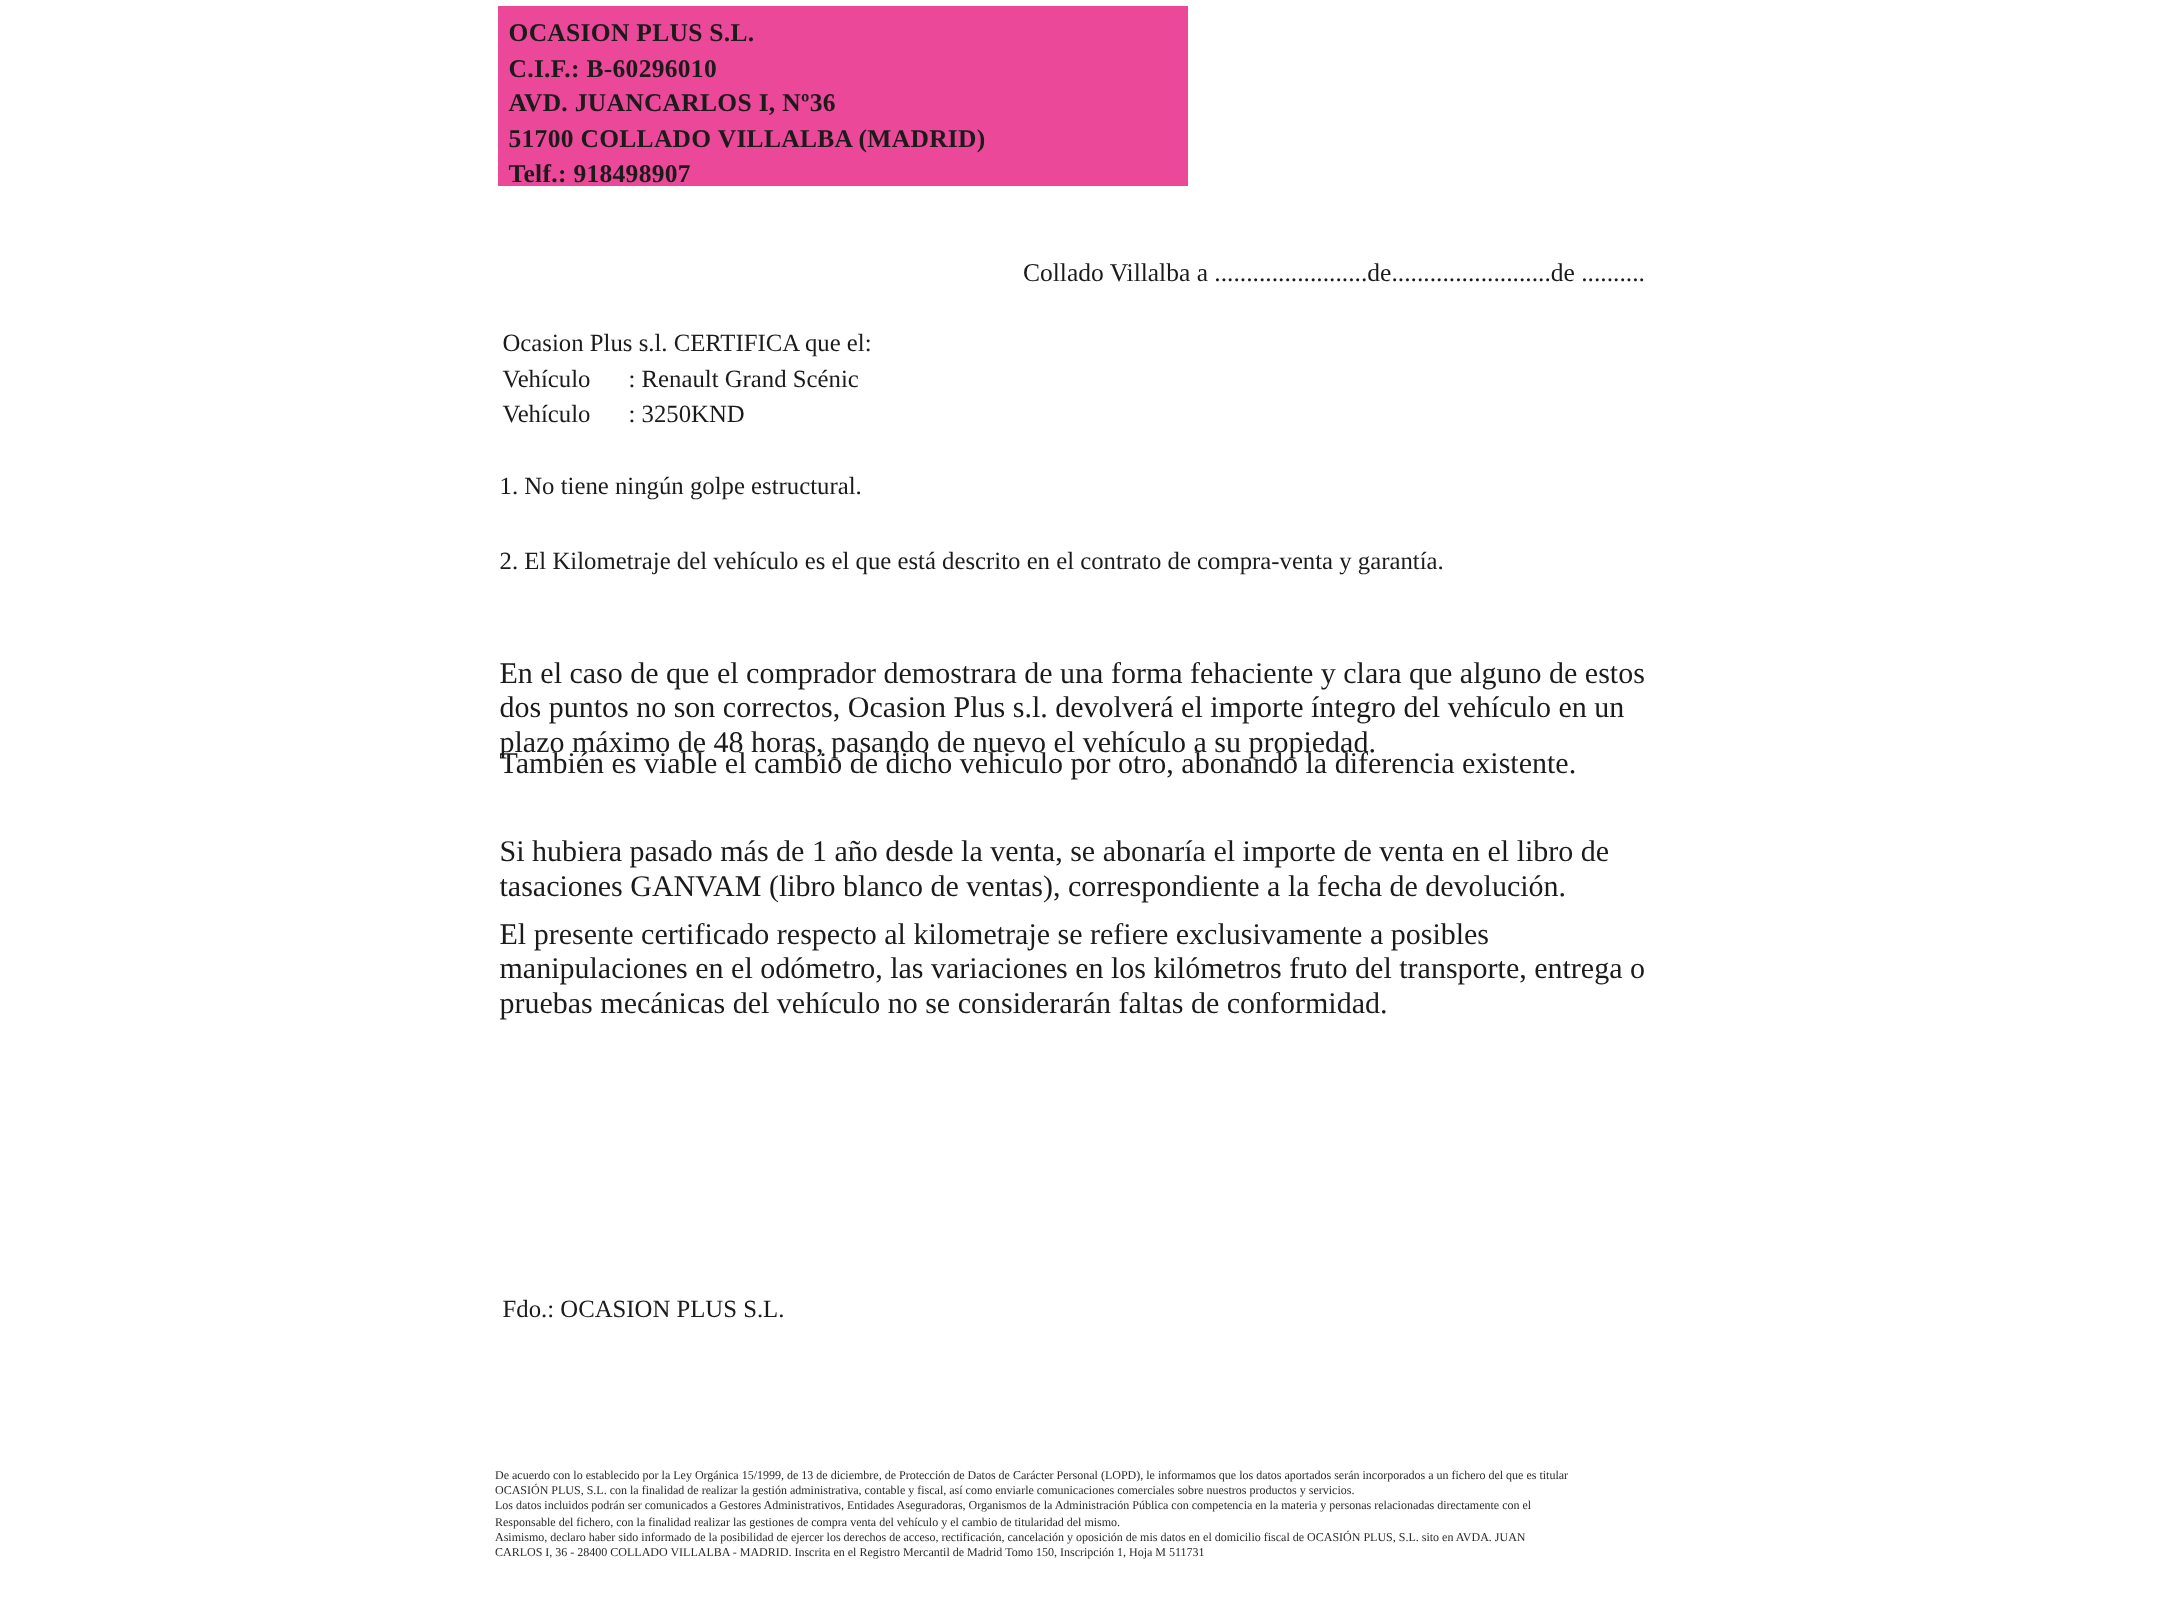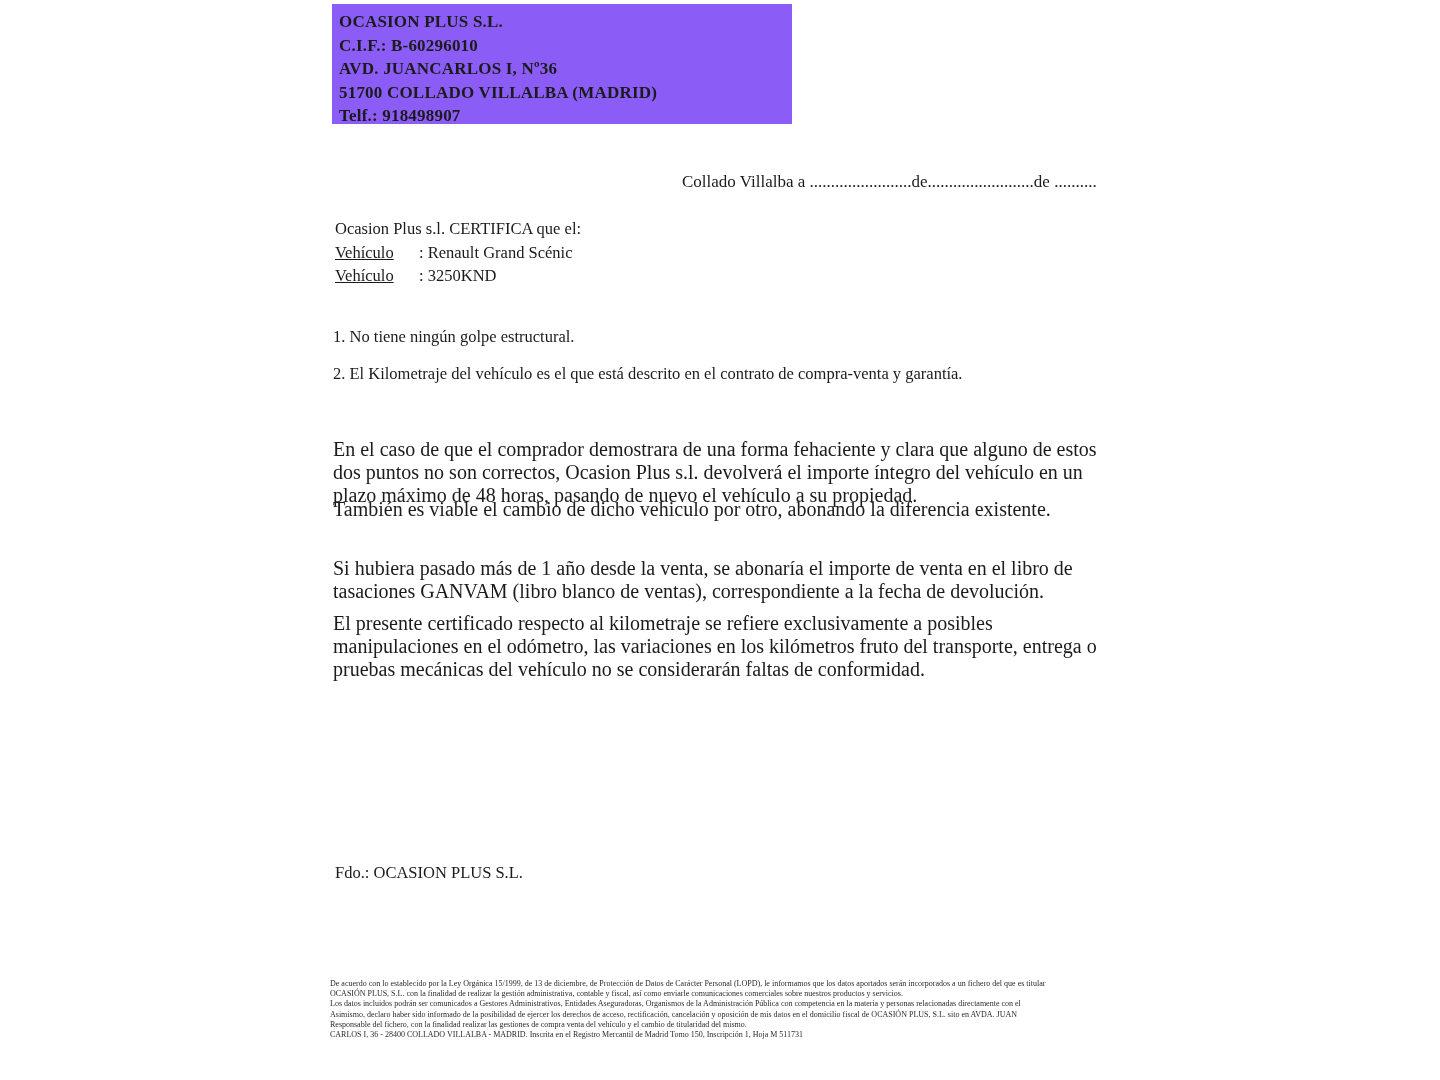--- a/index.html
+++ b/index.html
@@ -12,21 +12,21 @@
     font-family: "Liberation Serif", "DejaVu Serif", serif;
     color: #1b1b1b;
     overflow: hidden;
   }
   .header-box {
     position: absolute;
     left: 332px;
     top: 4px;
     width: 460px;
     height: 120px;
-    background: #8b5cf6;
+    background: #ec4899;
     padding: 6px 8px 6px 7px;
     font-weight: bold;
     font-size: 17px;
     line-height: 23.5px;
     letter-spacing: 0.2px;
   }
   .date-line {
     position: absolute;
     left: 682px;
     top: 172px;
@@ -37,24 +37,23 @@
     position: absolute;
     left: 335px;
     top: 217px;
     font-size: 16.5px;
     line-height: 23.5px;
   }
   .cert-row { display: flex; }
   .cert-label {
     display: inline-block;
     width: 84px;
-    text-decoration: underline;
   }
   .points { position: absolute; left: 333px; font-size: 16.5px; }
-  .point-1 { top: 327px; }
+  .point-1 { top: 314px; }
   .point-2 { top: 364px; }
   .body-para {
     position: absolute;
     left: 333px;
     width: 772px;
     font-size: 20px;
     line-height: 23px;
   }
   .para-1 { top: 438px; }
   .para-2 { top: 498px; }
@@ -110,18 +109,18 @@
   <div class="body-para para-2">También es viable el cambio de dicho vehiculo por otro, abonando la diferencia existente.</div>
   <div class="body-para para-3">Si hubiera pasado más de 1 año desde la venta, se abonaría el importe de venta en el libro de tasaciones GANVAM (libro blanco de ventas), correspondiente a la fecha de devolución.</div>
   <div class="body-para para-4">El presente certificado respecto al kilometraje se refiere exclusivamente a posibles manipulaciones en el odómetro, las variaciones en los kilómetros fruto del transporte, entrega o pruebas mecánicas del vehículo no se considerarán faltas de conformidad.</div>
 
   <div class="signature">Fdo.: OCASION PLUS S.L.</div>
 
   <div class="legal-footer">
     <div>De acuerdo con lo establecido por la Ley Orgánica 15/1999, de 13 de diciembre, de Protección de Datos de Carácter Personal (LOPD), le informamos que los datos aportados serán incorporados a un fichero del que es titular</div>
     <div>OCASIÓN PLUS, S.L. con la finalidad de realizar la gestión administrativa, contable y fiscal, así como enviarle comunicaciones comerciales sobre nuestros productos y servicios.</div>
     <div>Los datos incluidos podrán ser comunicados a Gestores Administrativos, Entidades Aseguradoras, Organismos de la Administración Pública con competencia en la materia y personas relacionadas directamente con el</div>
+    <div>Responsable del fichero, con la finalidad realizar las gestiones de compra venta del vehículo y el cambio de titularidad del mismo.</div>
     <div>Asimismo, declaro haber sido informado de la posibilidad de ejercer los derechos de acceso, rectificación, cancelación y oposición de mis datos en el domicilio fiscal de OCASIÓN PLUS, S.L. sito en AVDA. JUAN</div>
-    <div>Responsable del fichero, con la finalidad realizar las gestiones de compra venta del vehículo y el cambio de titularidad del mismo.</div>
     <div>CARLOS I, 36 - 28400 COLLADO VILLALBA - MADRID. Inscrita en el Registro Mercantil de Madrid Tomo 150, Inscripción 1, Hoja M 511731</div>
   </div>
 
 </div>
 
 </body></html>

